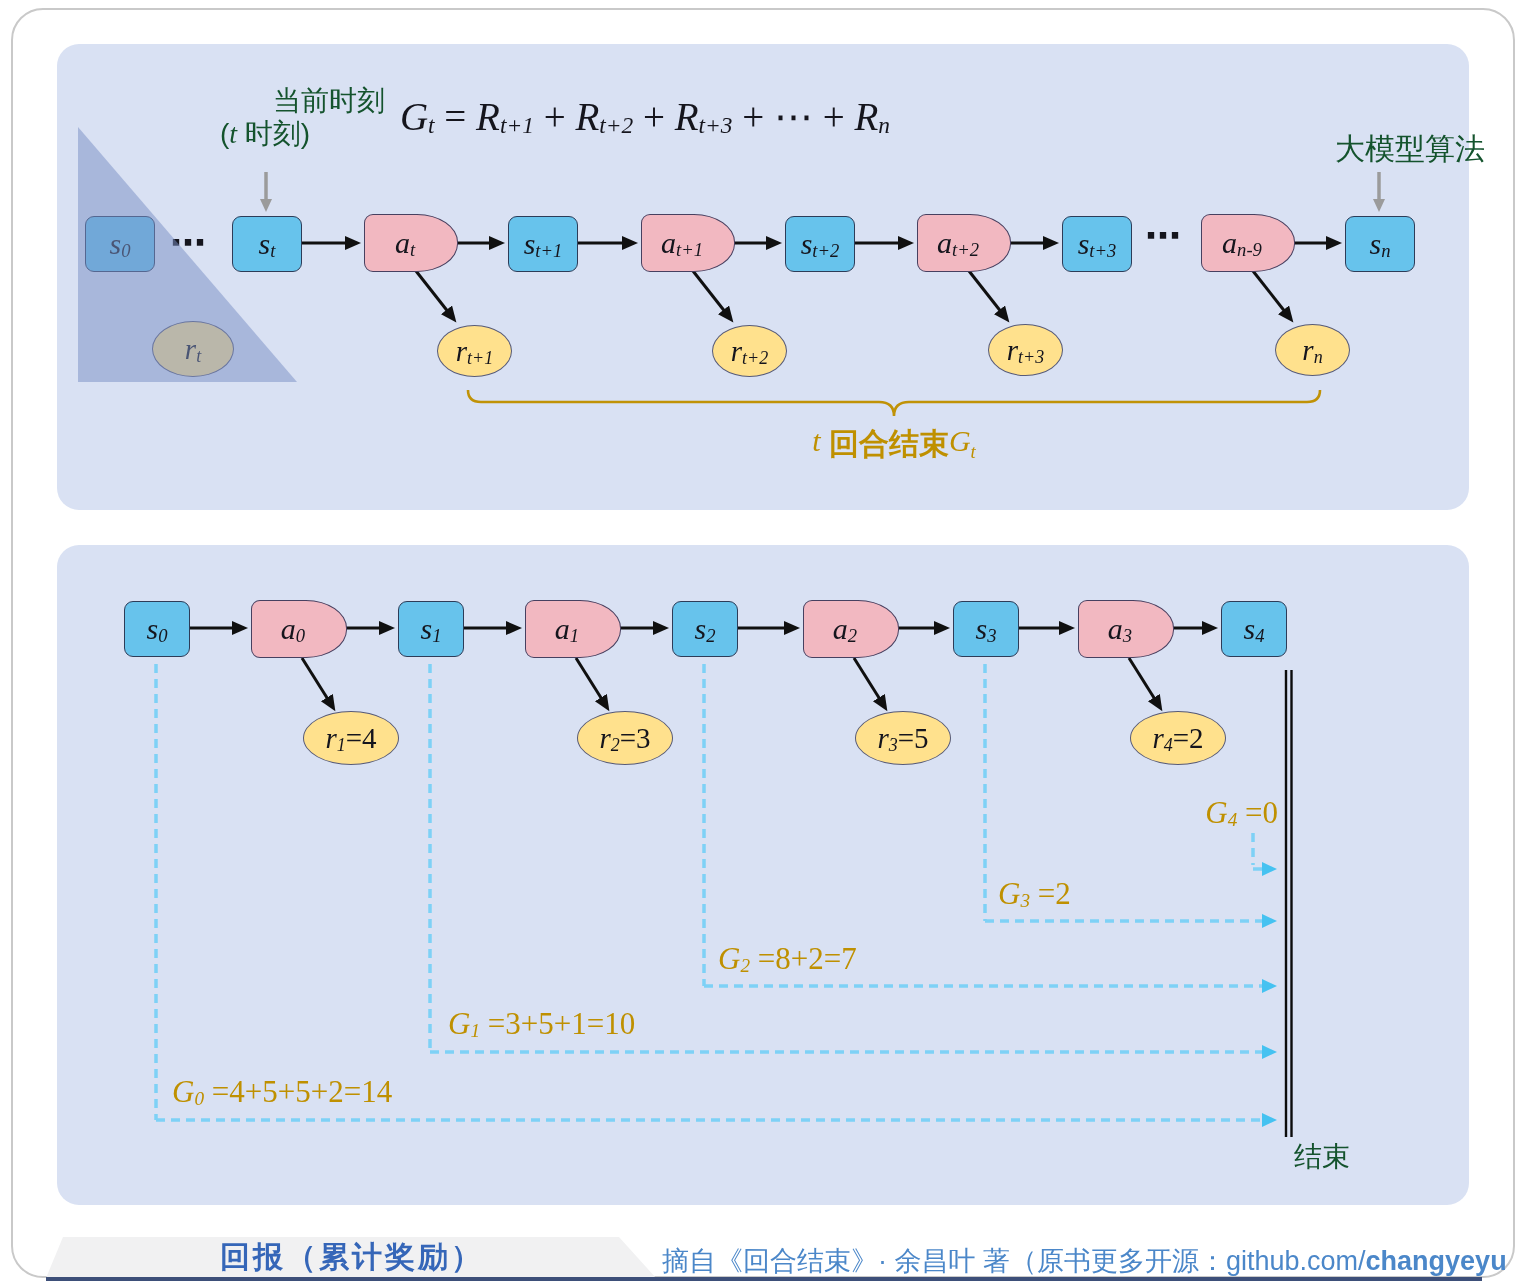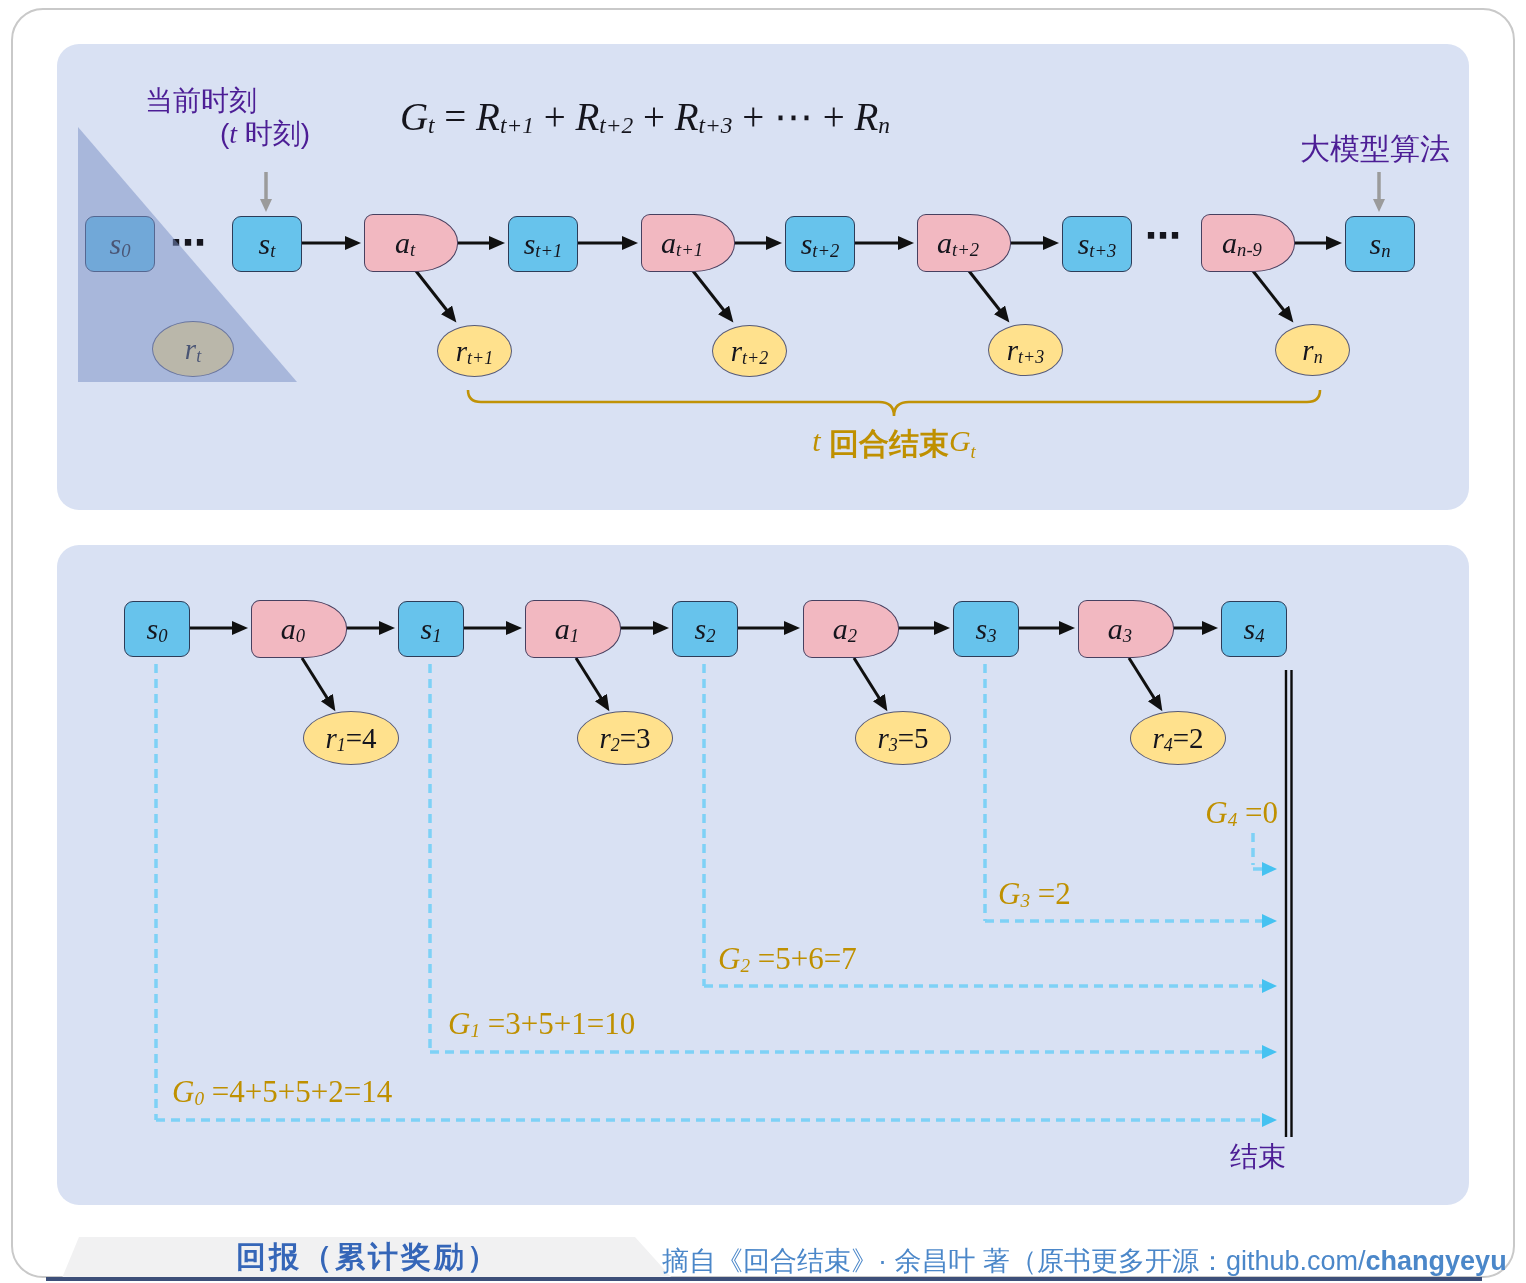--- a/index.html
+++ b/index.html
@@ -20,35 +20,35 @@
   .state{background:#67c3ec;border:1.6px solid #2d3c58;border-radius:9px;}
   .action{background:#f2b8c1;border:1.6px solid #474060;
           border-radius:9px 41px 41px 9px / 9px 28px 28px 9px;padding-right:12px;}
   .reward{background:#ffe18d;border:1.6px solid #565a78;border-radius:50%;font-size:29px;}
   .muted-triangle{position:absolute;left:78px;top:127px;width:219px;height:255px;z-index:4;
           background:rgba(122,144,197,0.52);clip-path:polygon(0 0,0 100%,100% 100%);}
   .dots{position:absolute;z-index:3;font-size:36px;font-weight:bold;color:#15151d;
         font-family:"DejaVu Sans",sans-serif;}
 
   
-  .graylabel{position:absolute;z-index:3;color:#4c1d95;text-align:left;line-height:1.18;}
+  .graylabel{position:absolute;z-index:3;color:#14532d;text-align:right;line-height:1.18;}
   .grayline{display:flex;justify-content:center;white-space:pre;}
   .mathline{position:absolute;z-index:3;display:flex;justify-content:center;white-space:pre;
             font-family:"Liberation Serif",serif;color:#15151d;}
   .mathline sub{font-size:0.60em;font-style:italic;transform:translateY(9px);align-self:center;}
   .glabel{position:absolute;z-index:3;display:flex;white-space:pre;color:#bf9000;
           font-family:"Liberation Serif",serif;font-size:31px;}
   .return-label{position:absolute;z-index:3;display:flex;justify-content:center;white-space:pre;
           color:#bf9000;font-family:"Liberation Serif",serif;font-size:30px;}
   .return-label .cjk,.glabel .cjk{font-family:"Liberation Sans",sans-serif;font-weight:600;font-style:normal;}
   .grayline .cjk{font-family:"Liberation Sans",sans-serif;font-style:normal;}
   .return-label sub{font-size:0.62em;font-style:italic;transform:translateY(7px);align-self:center;}
 
   
-  .footer-strip{position:absolute;left:62px;top:1237px;width:612px;height:41px;z-index:3;
+  .footer-strip{position:absolute;left:46px;top:1237px;width:612px;height:41px;z-index:3;
       background:#f1f1f2;clip-path:polygon(17px 0,573px 0,610px 41px,0 41px);
       display:flex;align-items:center;justify-content:center;}
   .footer-title{color:#3566b8;font-size:30px;font-weight:bold;letter-spacing:3px;}
   .footer-line{position:absolute;left:46px;top:1277px;width:1436px;height:3.5px;background:#3d4f79;z-index:3;}
   .attribution{position:absolute;left:662px;top:1243px;z-index:3;color:#4b87c9;font-size:27px;white-space:pre;}
   .attribution b{font-weight:bold;}
 </style>
 </head>
 <body>
 
@@ -166,21 +166,21 @@
   <div class="nd action" style="left:1078px;top:600px;width:82px;height:56px"><i>a</i><sub>3</sub></div>
   <div class="nd state" style="left:1221px;top:601px;width:64px;height:54px"><i>s</i><sub>4</sub></div>
 
   <div class="nd reward" style="left:303px;top:711px;width:94px;height:52px"><i>r</i><sub>1</sub><span>=4</span></div>
   <div class="nd reward" style="left:577px;top:711px;width:94px;height:52px"><i>r</i><sub>2</sub><span>=3</span></div>
   <div class="nd reward" style="left:855px;top:711px;width:94px;height:52px"><i>r</i><sub>3</sub><span>=5</span></div>
   <div class="nd reward" style="left:1130px;top:711px;width:94px;height:52px"><i>r</i><sub>4</sub><span>=2</span></div>
 
   <div class="glabel" style="left:1150px;top:795px;width:128px;justify-content:flex-end"><i>G</i><sub>4</sub><span> =0</span></div>
   <div class="glabel" style="left:998px;top:876px"><i>G</i><sub>3</sub><span> =2</span></div>
-  <div class="glabel" style="left:718px;top:941px"><i>G</i><sub>2</sub><span> =5+6=7</span></div>
+  <div class="glabel" style="left:718px;top:941px"><i>G</i><sub>2</sub><span> =8+2=7</span></div>
   <div class="glabel" style="left:448px;top:1006px"><i>G</i><sub>1</sub><span> =3+5+1=10</span></div>
   <div class="glabel" style="left:172px;top:1074px"><i>G</i><sub>0</sub><span> =4+5+5+2=14</span></div>
 
   <div class="graylabel" style="left:1230px;top:1140px;width:120px;font-size:28px">结束</div>
 
   <div class="footer-strip">
     <span class="footer-title">回报（累计奖励）</span>
   </div>
   <div class="footer-line"></div>
   <div class="attribution"><span>摘自《回合结束》· 余昌叶 著（原书更多开源：github.com/</span><b>changyeyu</b></div>

